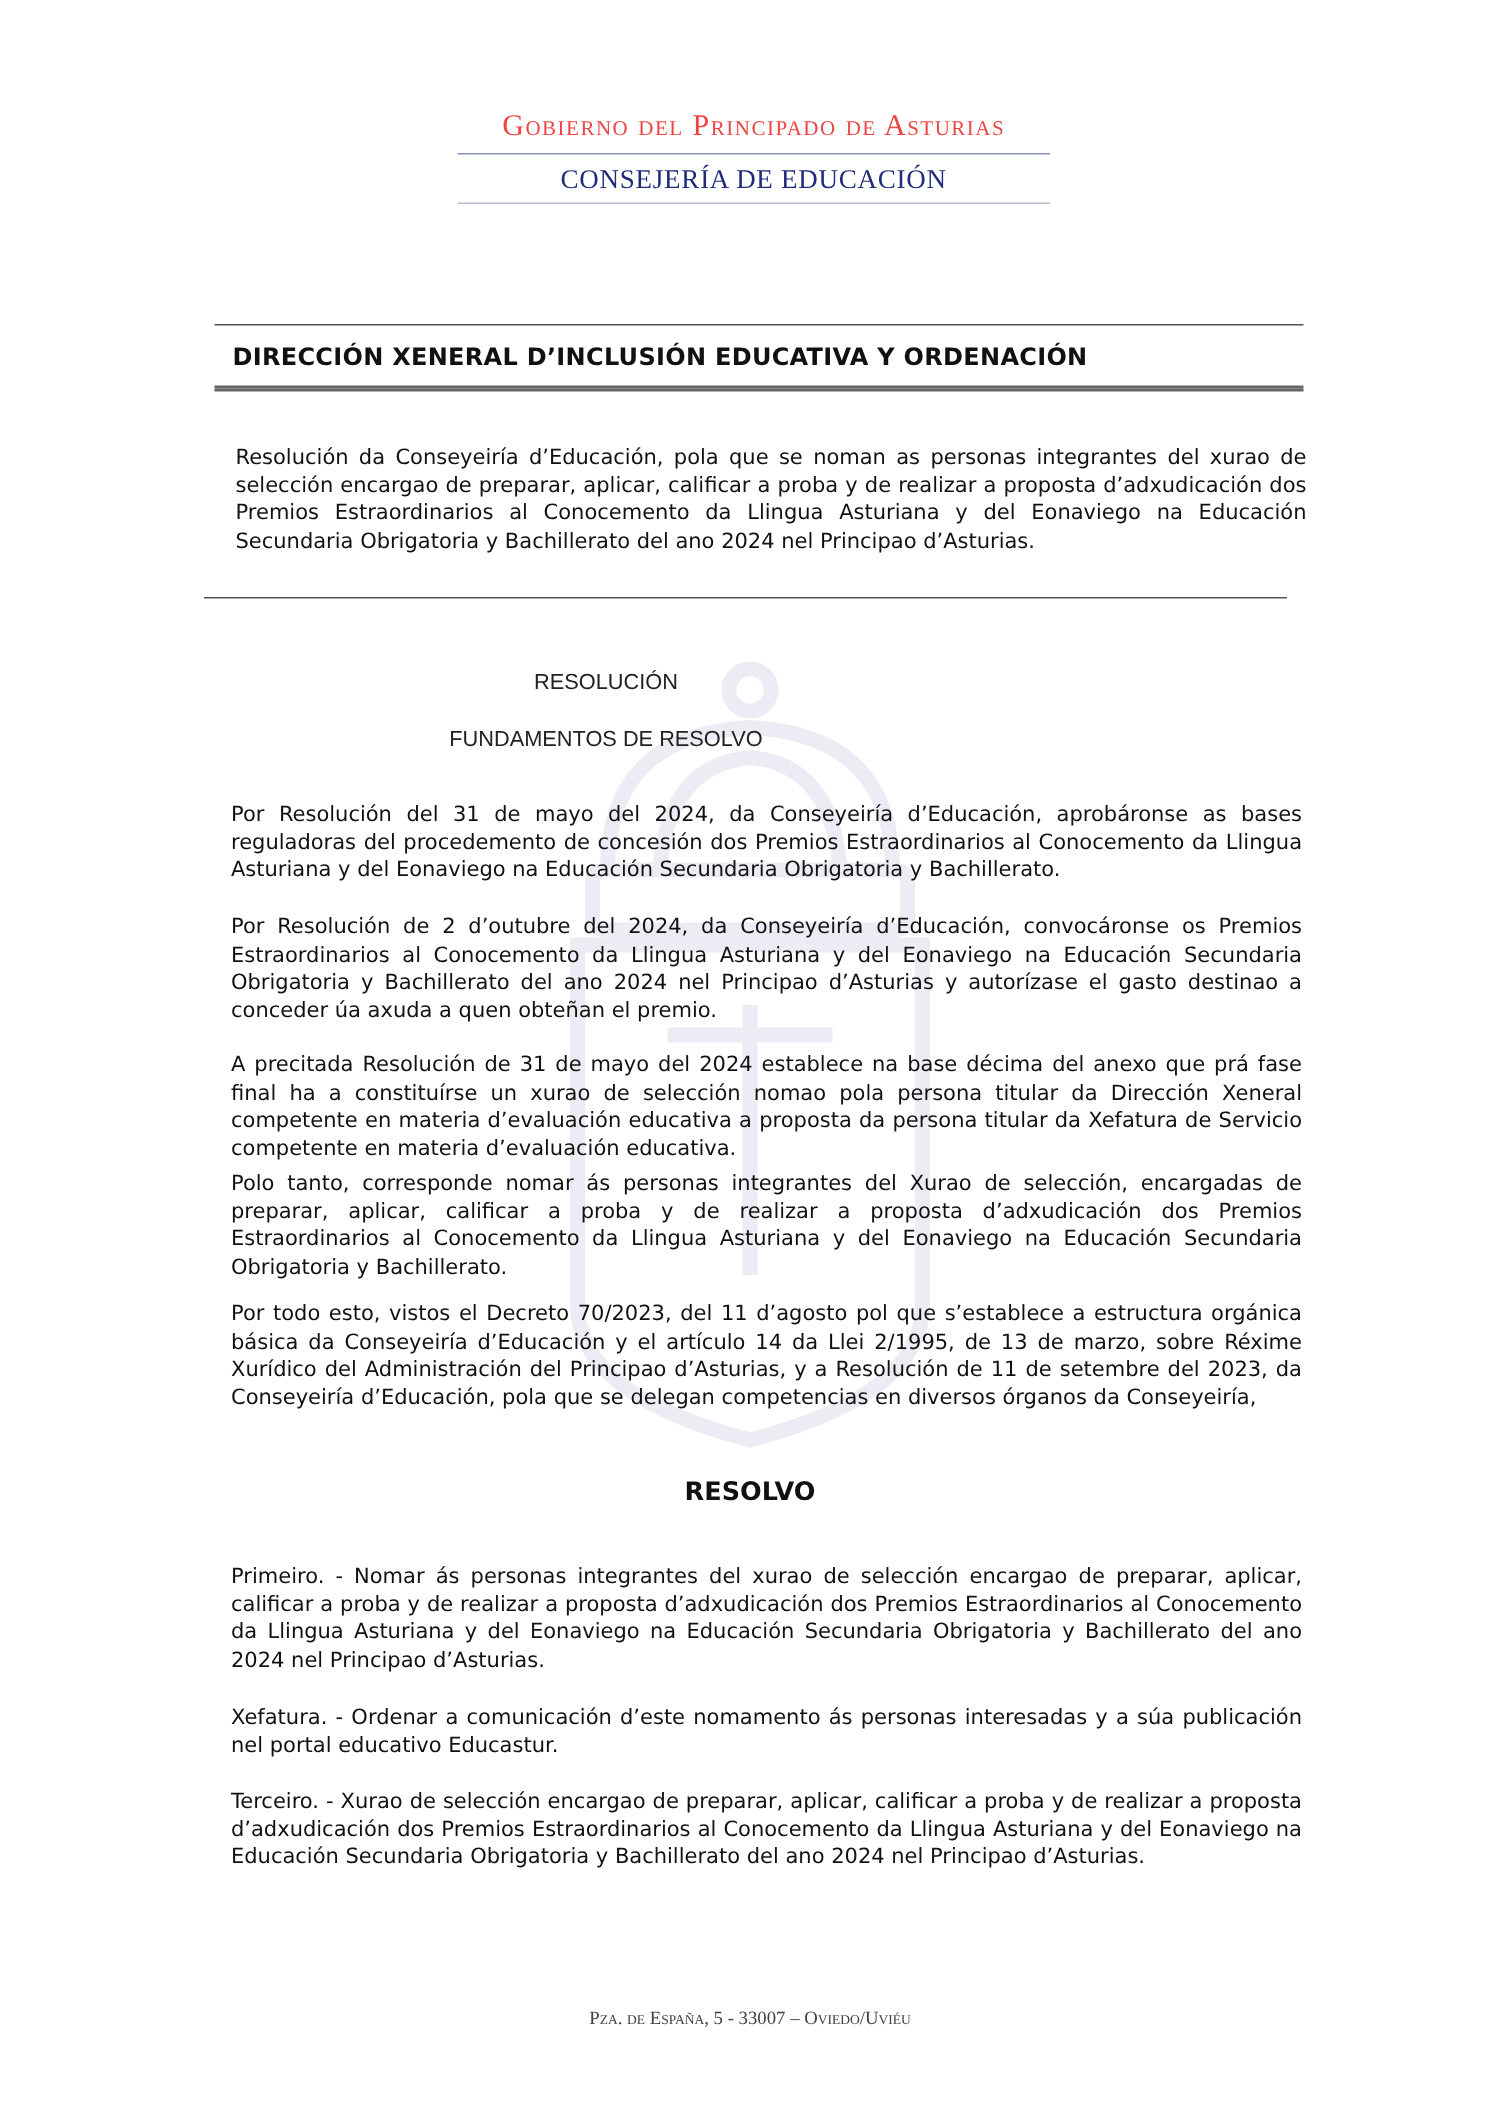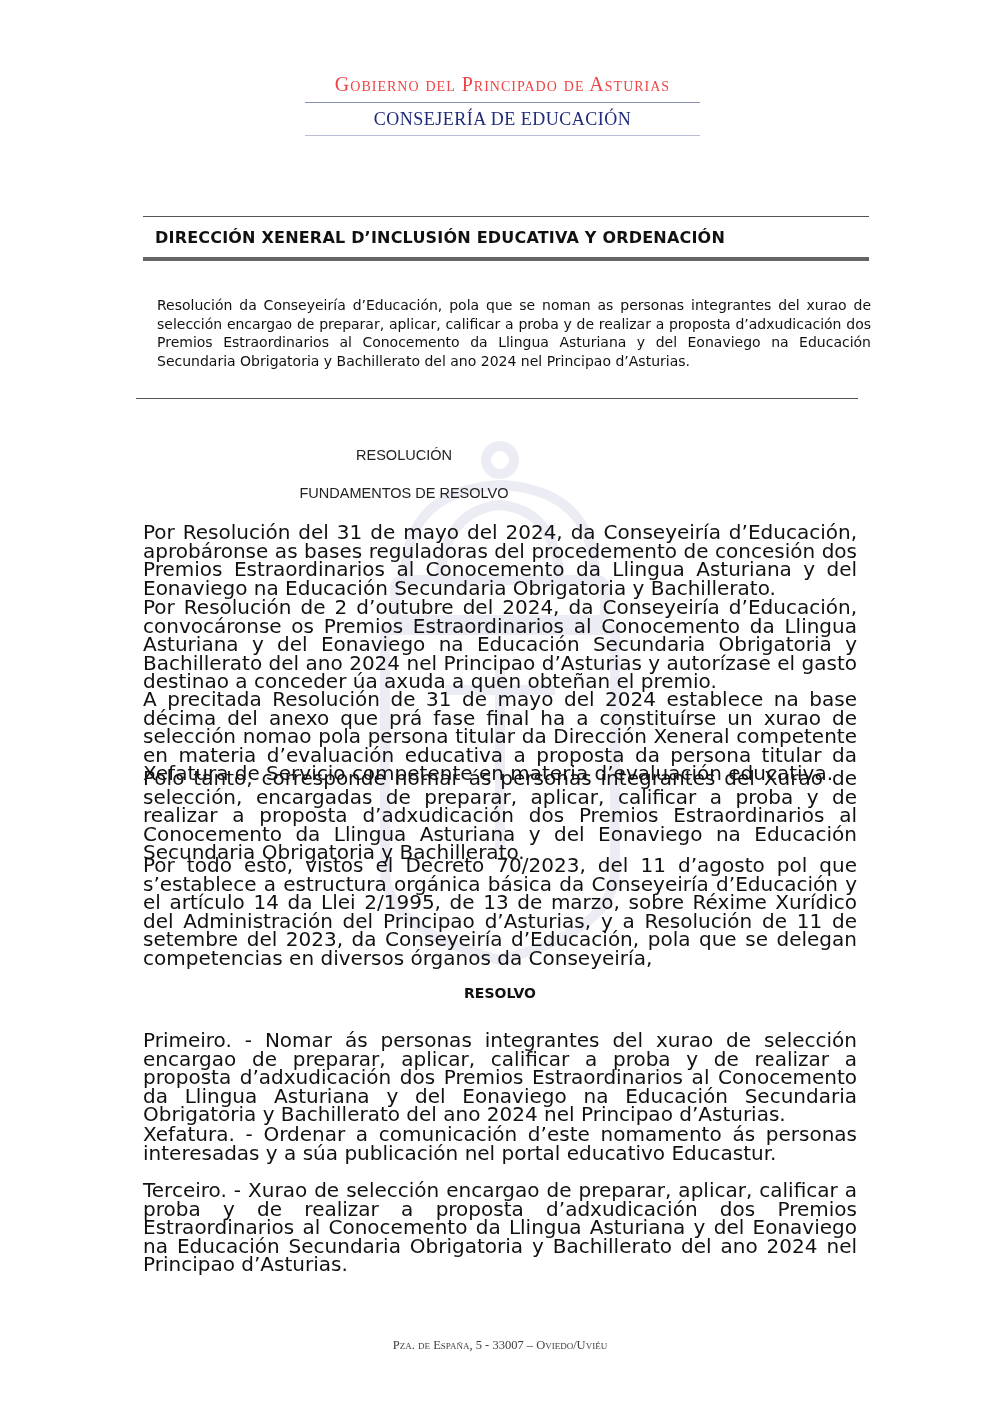--- a/index.html
+++ b/index.html
@@ -20,24 +20,24 @@
     .dept1 { padding: 12px 0 10px 12px; }
     .dept2 { padding: 3px 0 8px 8px; }
 
     .summary { position: absolute; left: 143px; top: 296px; width: 714px; font-size: 14px;
       line-height: 18.5px; text-align: justify; margin-left: 14px; }
     .summary-rule { position: absolute; left: 136px; top: 398px; width: 722px; height: 1px; background: #555; }
 
     .center-h { position: absolute; left: 0; width: 808px; text-align: center;
       font-family: "Liberation Sans", sans-serif; font-size: 14.5px; color: #222; }
 
-    .para { position: absolute; left: 143px; width: 714px; font-size: 20px; line-height: 18.5px;
-      text-align: justify; margin: 0; }
+    .para { position: absolute; left: 143px; width: 714px; font-size: 14px; line-height: 18.5px;
+      text-align: justify; margin: 11px; }
     .para b { font-weight: normal; }
-    .resolvo { position: absolute; left: 0; width: 1000px; text-align: center; font-weight: bold; font-size: 14px; }
+    .resolvo { position: absolute; left: 0; width: 1000px; text-align: center; font-weight: bold; font-size: 17px; }
 
     .footer { position: absolute; left: 0; top: 1338px; width: 1000px; text-align: center;
       font-family: "Liberation Serif", serif; color: #404040; font-size: 12.5px; font-variant: small-caps; }
 
     .watermark { position: absolute; left: 365px; top: 430px; width: 270px; height: 540px; opacity: 0.08; }
   </style>
 </head>
 <body>
 
 <svg class="watermark" viewBox="0 0 270 540">

